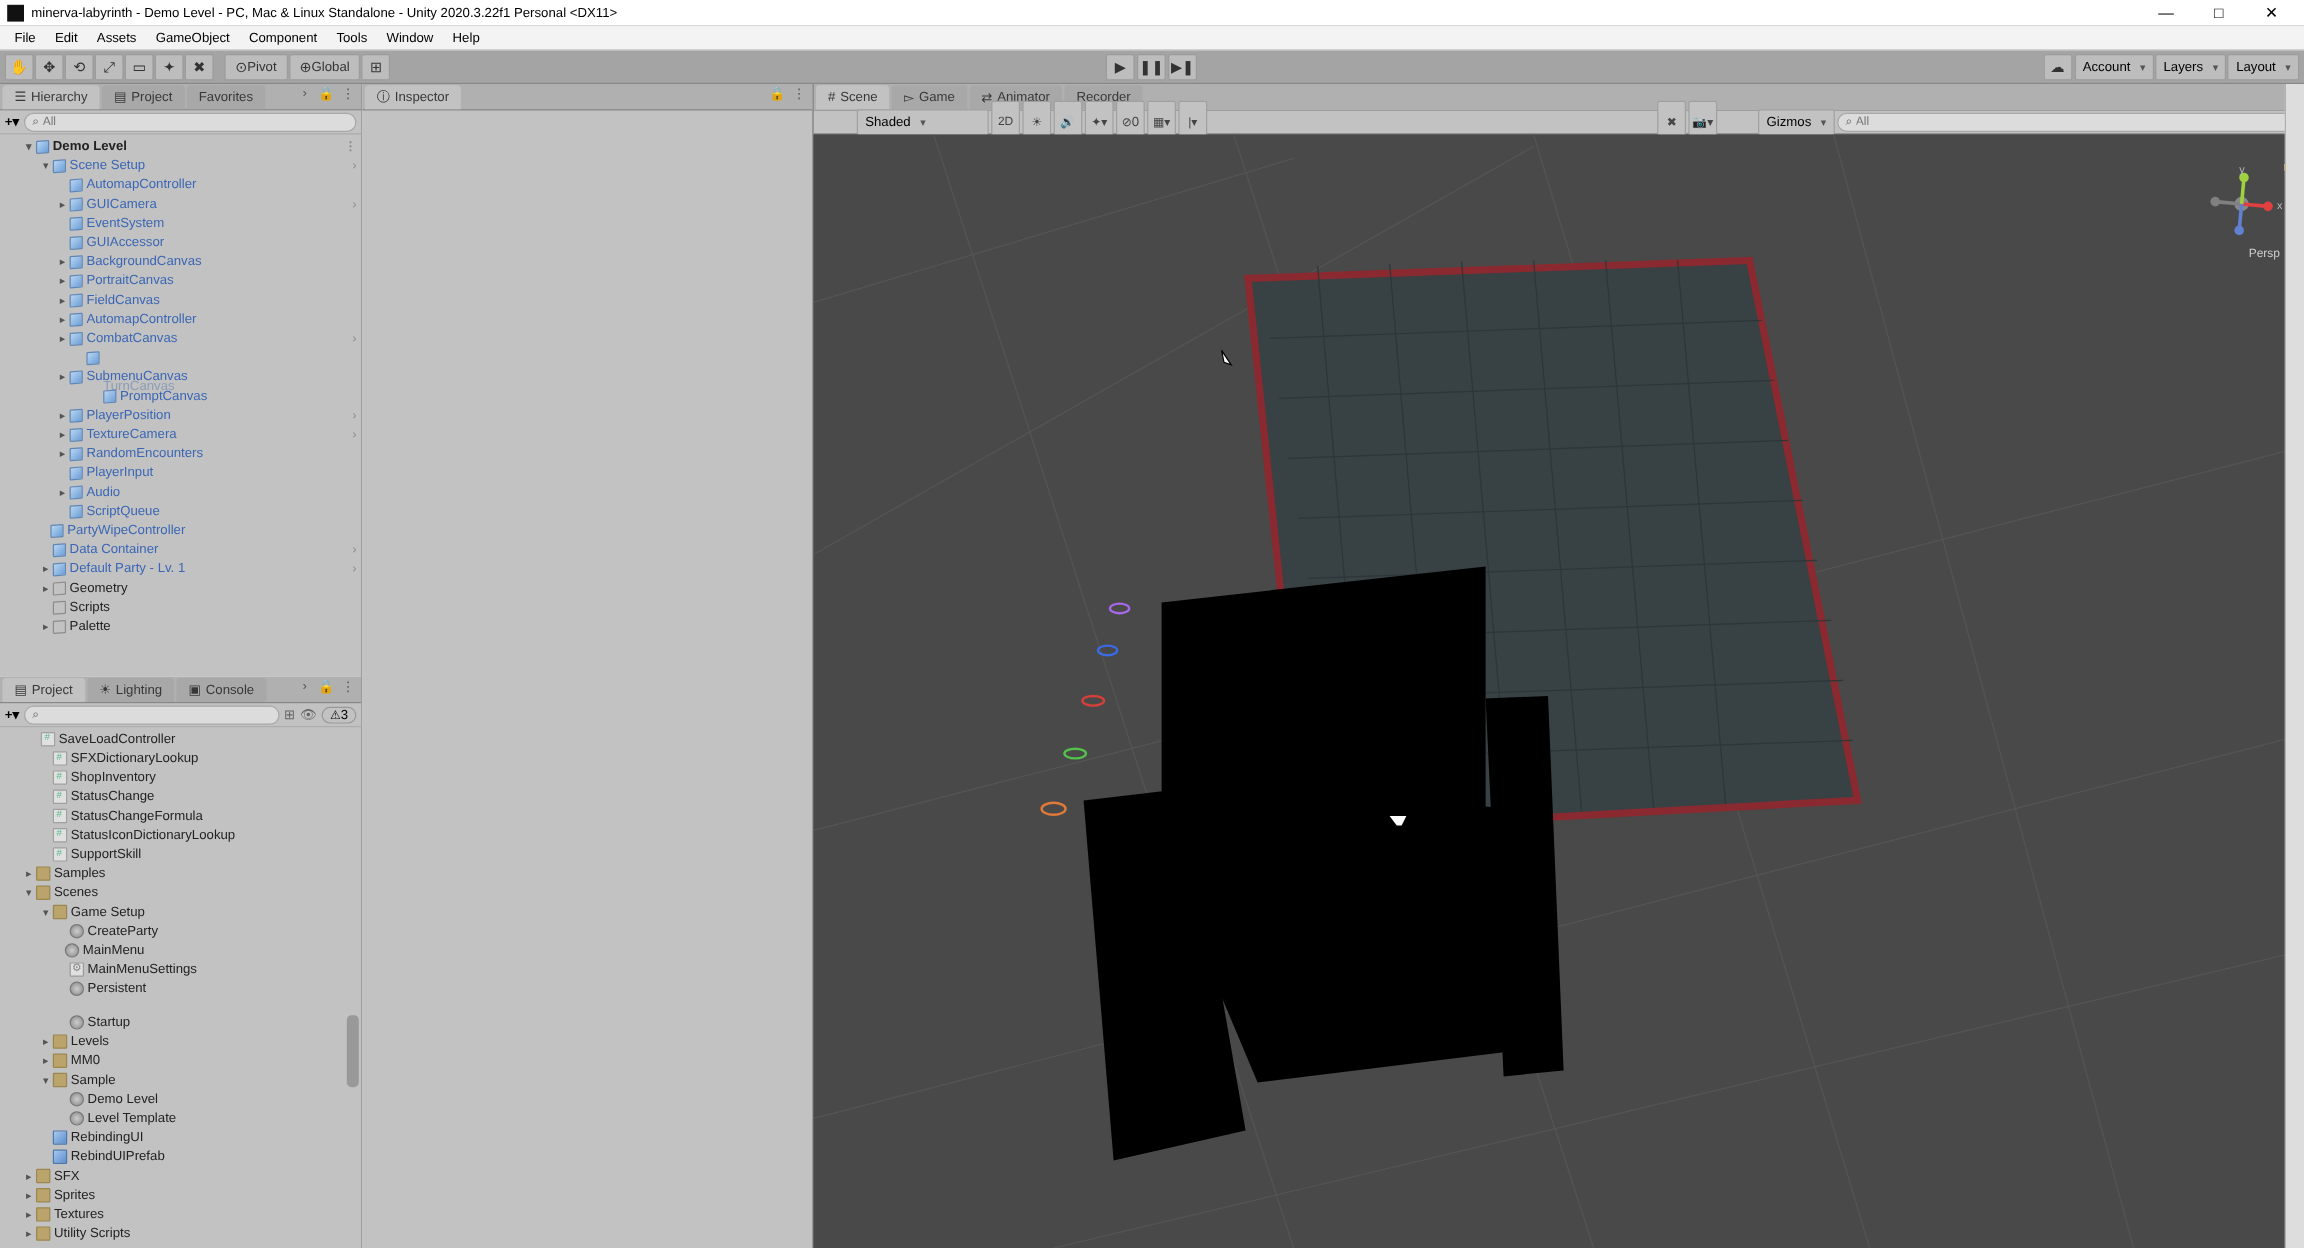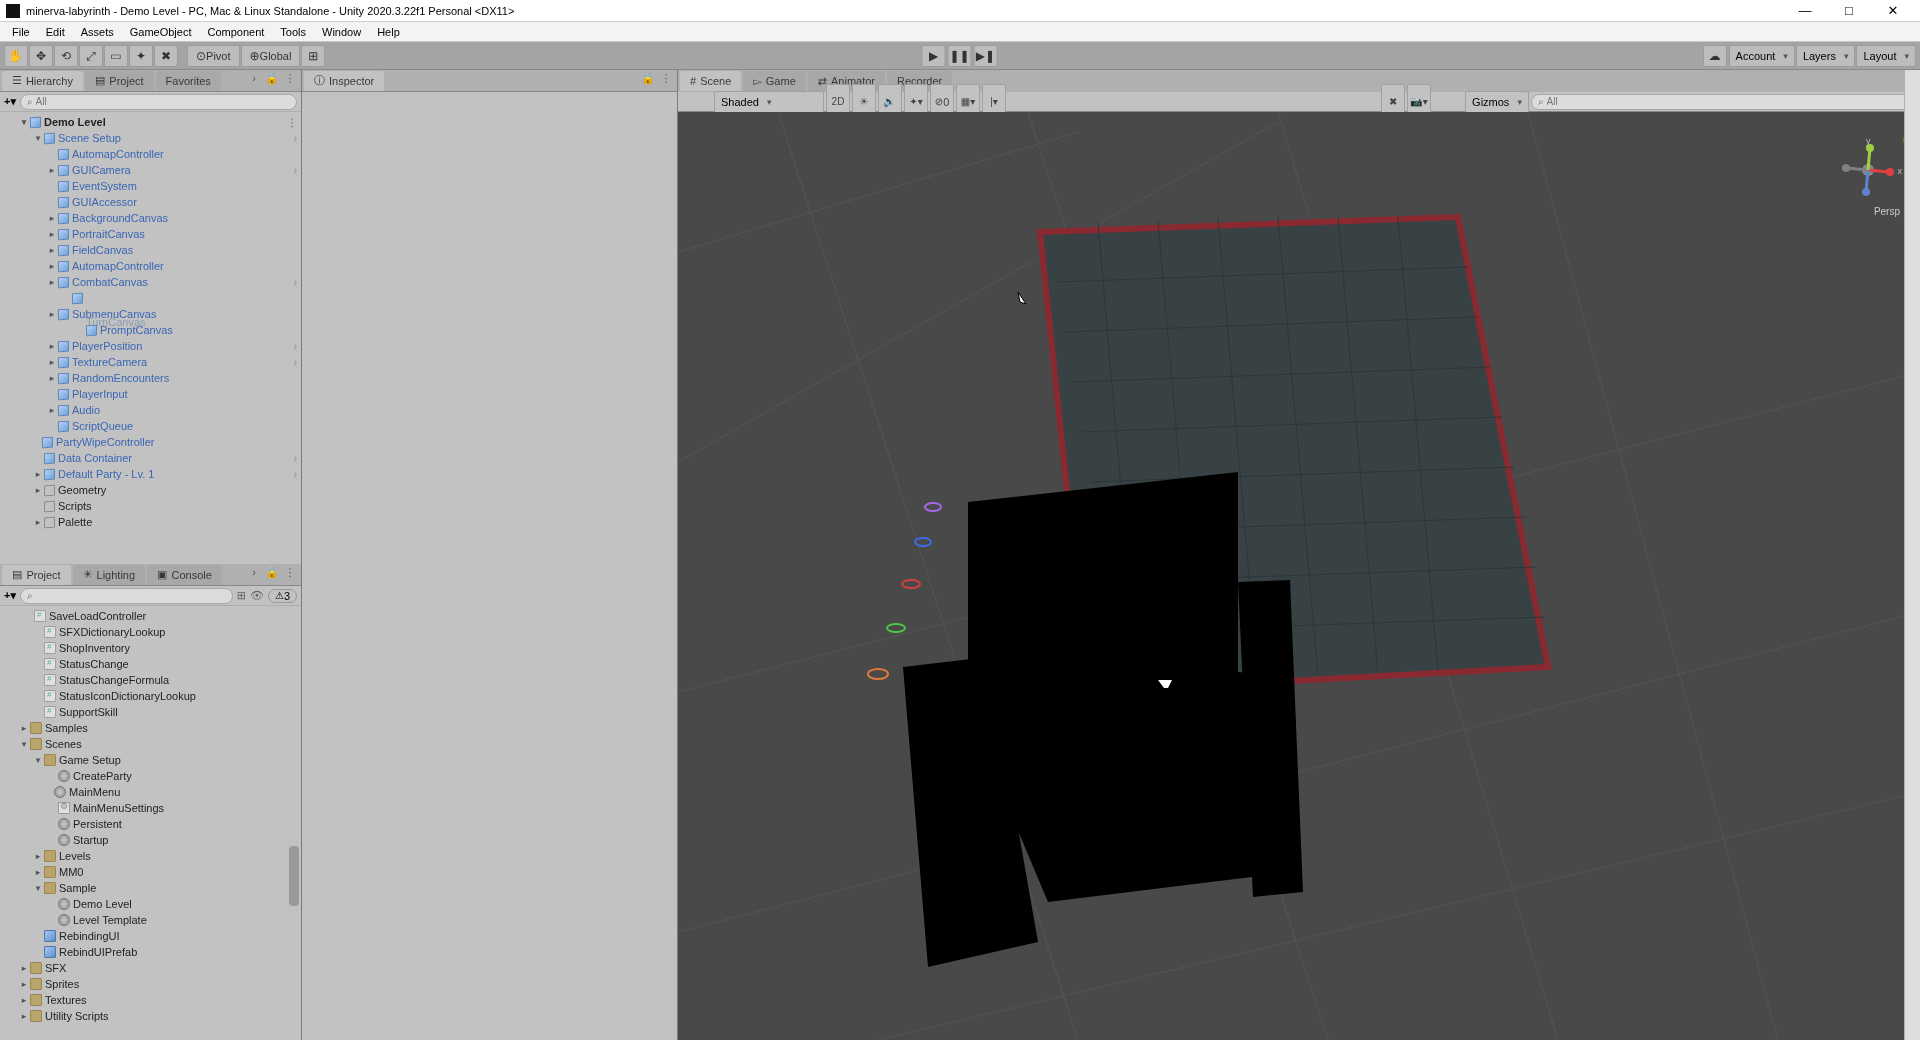--- a/index.html
+++ b/index.html
@@ -394,21 +394,21 @@
           <div class="tree-row" style="padding-left: 46px;">
             <span class="expander"></span>
             <span class="proj-ico ico-settings"></span>
             <span class="label">MainMenuSettings</span>
           </div>
           <div class="tree-row" style="padding-left: 46px;">
             <span class="expander"></span>
             <span class="proj-ico ico-scene"></span>
             <span class="label">Persistent</span>
           </div>
-          <div class="tree-row" style="padding-left: 46px;">
+          <div class="tree-row" style="padding-left: 46px; margin-top: 12px;">
             <span class="expander"></span>
             <span class="proj-ico ico-scene"></span>
             <span class="label">Startup</span>
           </div>
           <div class="tree-row" style="padding-left: 32px;">
             <span class="expander">▸</span>
             <span class="proj-ico ico-folder"></span>
             <span class="label">Levels</span>
           </div>
           <div class="tree-row" style="padding-left: 32px;">

